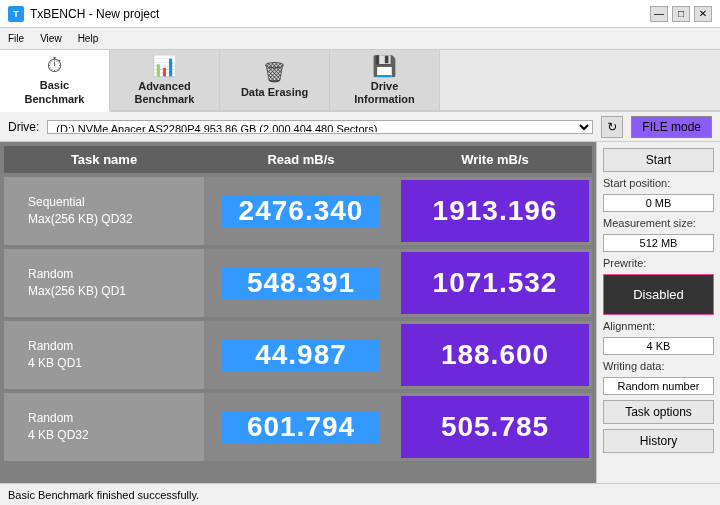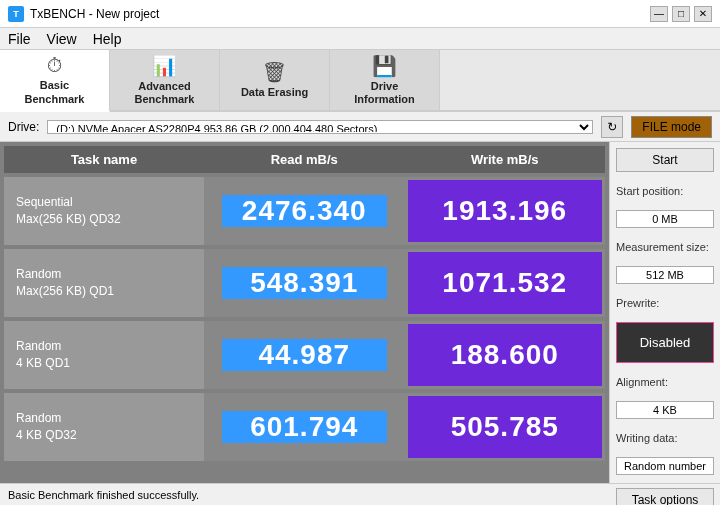--- a/index.html
+++ b/index.html
@@ -62,21 +62,21 @@
     .menu-bar {
       background: #f0f0f0;
       border-bottom: 1px solid #ccc;
       display: flex;
       align-items: center;
       padding: 2px 4px;
       height: 22px;
       gap: 8px;
     }
     .menu-item {
-      font-size: 14px;
+      font-size: 10px;
       cursor: pointer;
       padding: 1px 4px;
     }
 
     
     .toolbar {
       background: #e8e8e8;
       border-bottom: 2px solid #ccc;
       display: flex;
       align-items: stretch;
@@ -135,21 +135,21 @@
       height: 22px;
       background: #e0e0e0;
       border: 1px solid #aaa;
       display: flex;
       align-items: center;
       justify-content: center;
       cursor: pointer;
       font-size: 12px;
     }
     .file-mode-btn {
-      background: #a16207;
+      background: #8b5cf6;
       border: 1px solid #888;
       padding: 2px 10px;
       font-size: 12px;
       cursor: pointer;
       height: 22px;
     }
 
     
     .main-area {
       display: flex;
@@ -179,21 +179,21 @@
       display: grid;
       grid-template-columns: 200px 1fr 1fr;
       background: #888;
       margin-bottom: 4px;
       min-height: 64px;
     }
     .bench-task-cell {
       background: #999;
       display: flex;
       align-items: center;
-      padding: 8px 12px;
+      padding: 8px 24px;
       color: white;
       font-size: 12px;
       line-height: 1.4;
     }
     .bench-read-cell {
       background: #3399ff;
       display: flex;
       align-items: center;
       justify-content: center;
       font-size: 28px;
@@ -209,27 +209,27 @@
       justify-content: center;
       font-size: 28px;
       font-weight: bold;
       color: white;
       letter-spacing: 1px;
       margin: 3px;
     }
 
     
     .right-panel {
-      width: 111px;
+      width: 124px;
       background: #f0f0f0;
       border-left: 1px solid #ccc;
       padding: 6px;
       display: flex;
       flex-direction: column;
-      gap: 13px;
+      gap: 5px;
     }
     .rp-btn {
       width: 100%;
       padding: 4px 0;
       font-size: 12px;
       cursor: pointer;
       border: 1px solid #aaa;
       background: #e8e8e8;
       text-align: center;
     }

